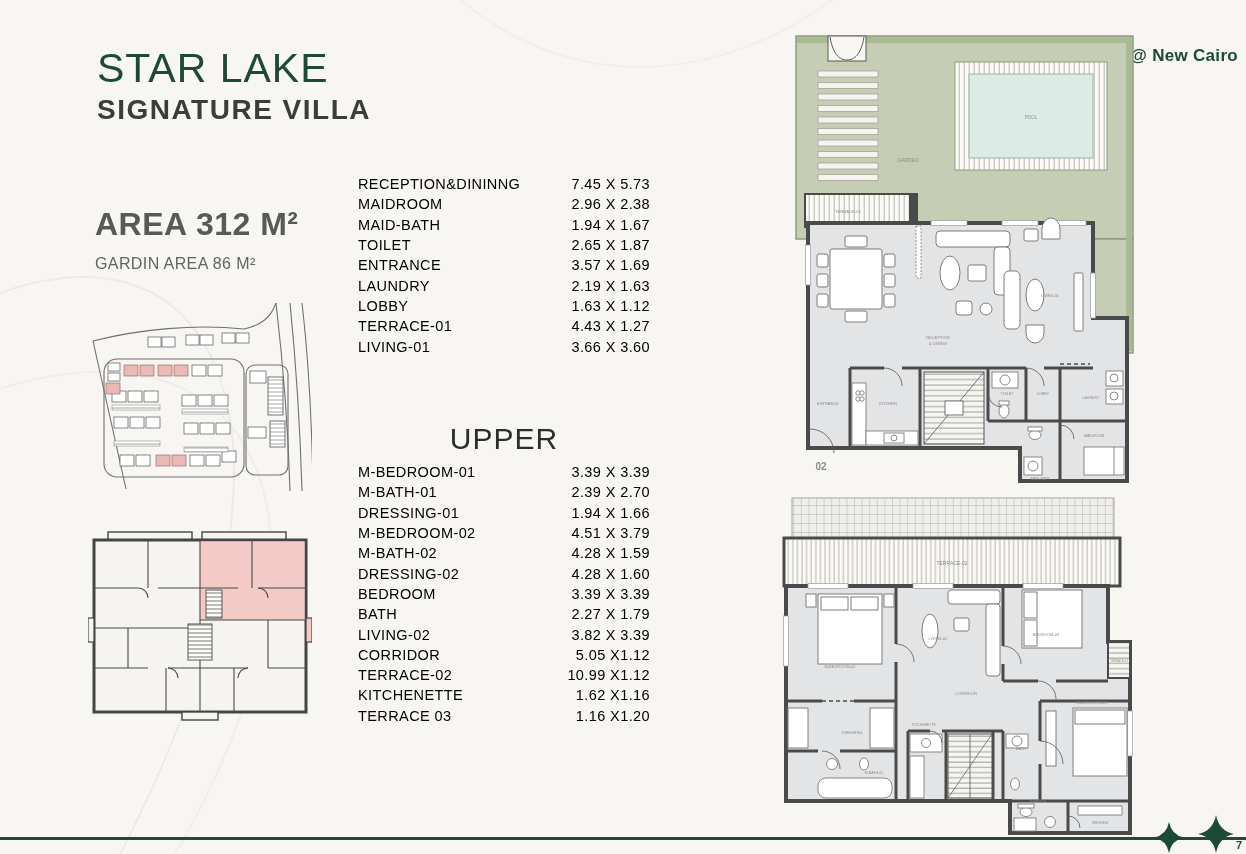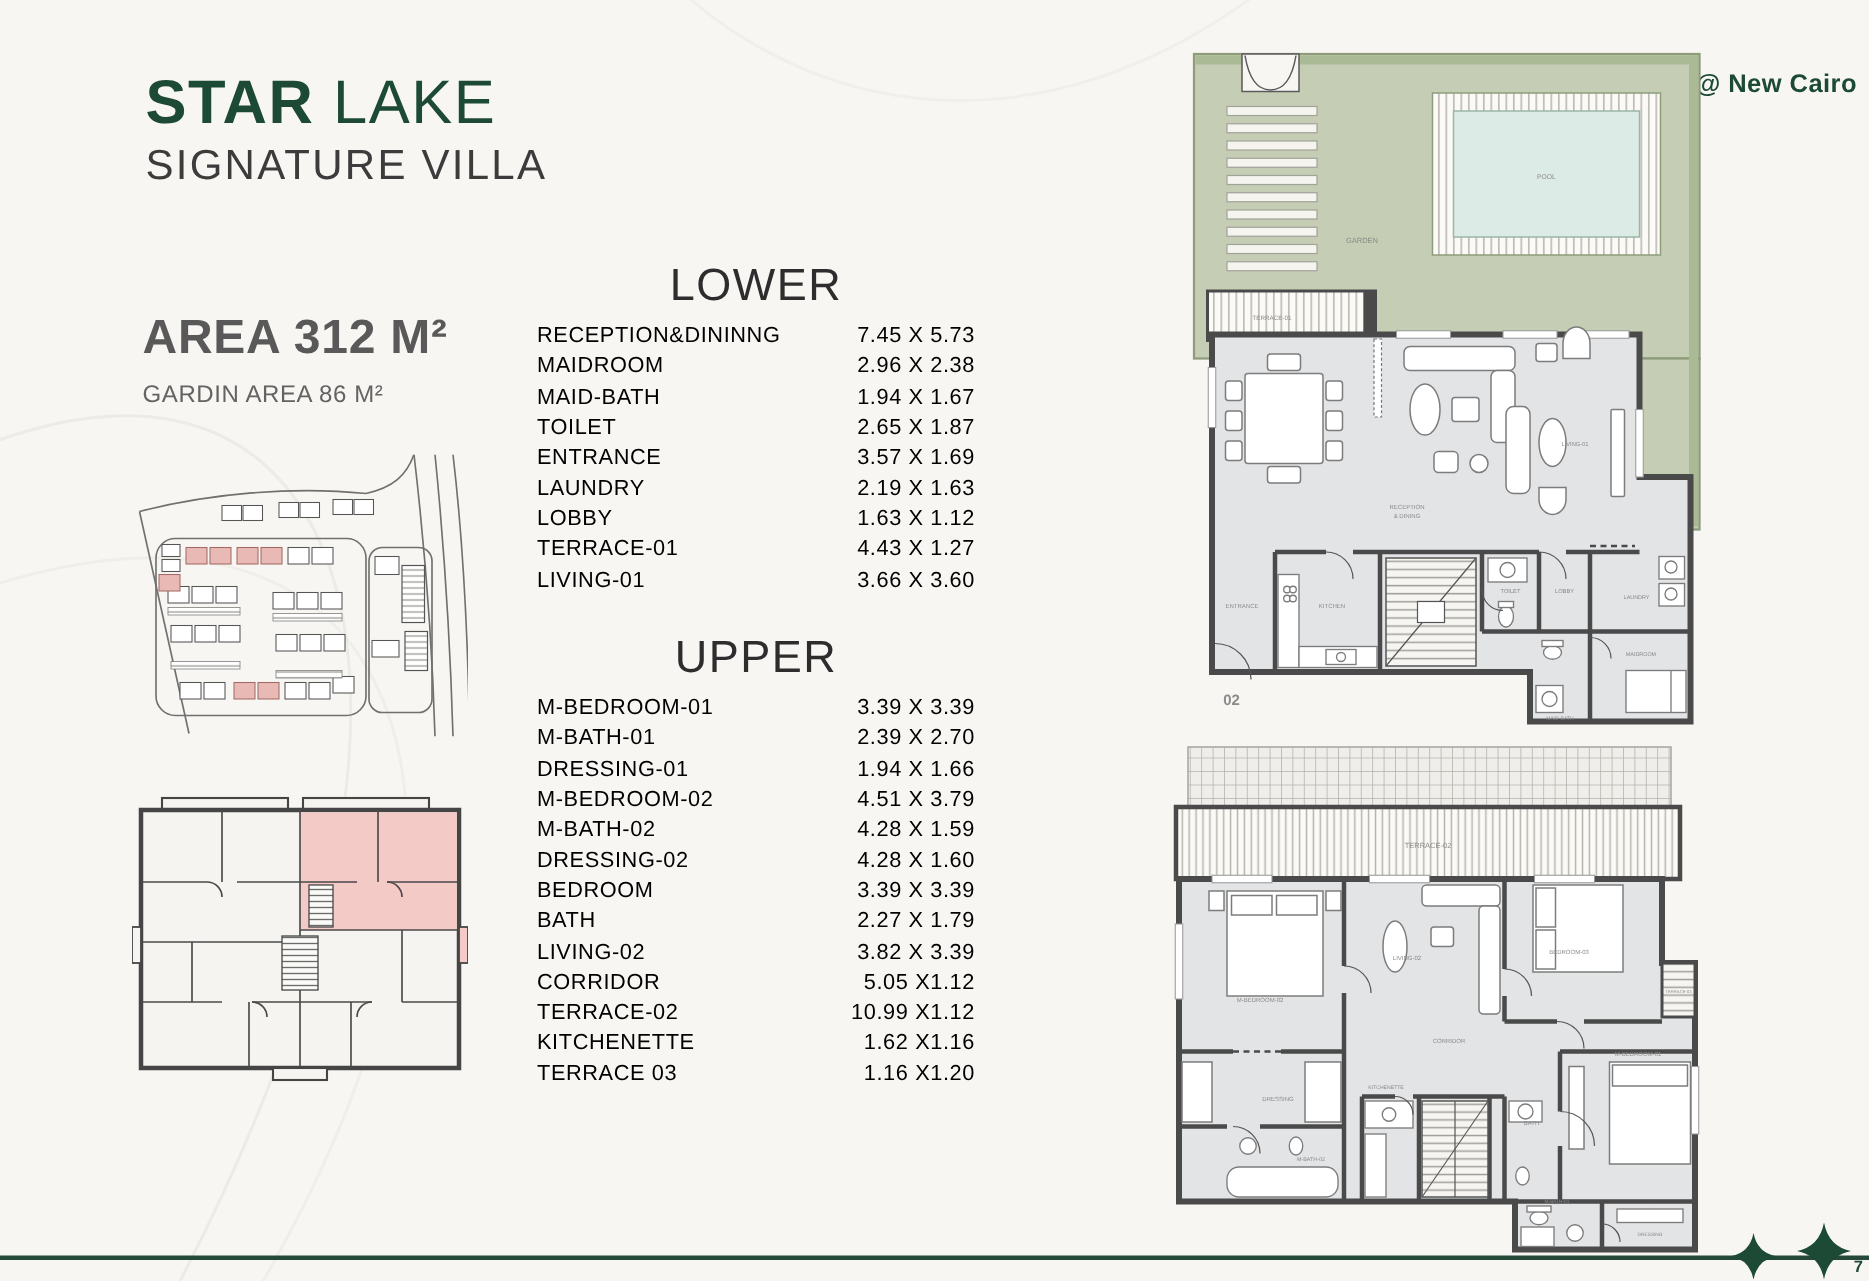--- a/index.html
+++ b/index.html
@@ -2,22 +2,22 @@
 <html><head>
 <meta charset="utf-8">
 <style>
   *{margin:0;padding:0;box-sizing:border-box}
   html,body{background:#e9e7e2}
   body{font-family:"Liberation Sans",sans-serif}
   .page{position:relative;width:1246px;height:854px;background:#f8f6f3;overflow:hidden;margin:0 auto}
   .texture{position:absolute;inset:0;pointer-events:none}
   .brand{position:absolute;left:97px;top:46px}
   .brand .t1{font-size:41px;letter-spacing:1px;color:#1c4a34;font-weight:400;line-height:1.1}
-  .brand .t1 b{font-weight:700}
-  .brand .t2{font-size:28px;letter-spacing:1.5px;color:#3c3c3c;font-weight:400;margin-top:3px}
+  .brand .t1 b{font-weight:400}
+  .brand .t2{font-size:28px;letter-spacing:1.5px;color:#3c3c3c;font-weight:700;margin-top:3px}
   .location{position:absolute;top:46px;right:8px;font-size:17px;font-weight:700;color:#1c4a34;letter-spacing:.3px}
   .area{position:absolute;left:95px;top:206px;color:#595959;font-size:32px;font-weight:700;letter-spacing:.5px}
   .garden-area{position:absolute;left:95px;top:255px;color:#636363;font-size:16px;letter-spacing:.4px}
   .tbl{position:absolute;left:358px;width:292px}
   .tbl .hd{font-size:30px;color:#2d2d2d;text-align:center;letter-spacing:1px;font-weight:400;margin-bottom:6px}
   .trow{display:flex;justify-content:space-between;align-items:center;height:20.3px;font-size:14.5px;color:#000000;letter-spacing:.4px}
   .trow .v{width:112px;text-align:right;white-space:pre}
   #lower-tbl{top:174px}
   #upper-tbl{top:422px}
   .plan{position:absolute}
@@ -146,21 +146,20 @@
       <path d="M170,60 A10,10 0 0 1 180,70"></path>
       <path d="M80,140 A10,10 0 0 1 90,150"></path>
       <path d="M160,140 A10,10 0 0 0 150,150"></path>
     </g>
     <rect x="100" y="96" width="24" height="36" fill="url(#ulh)" stroke="#4a4a4a" stroke-width=".9"></rect>
     <rect x="118" y="62" width="16" height="28" fill="url(#ulh)" stroke="#4a4a4a" stroke-width=".9"></rect>
     <rect x="94" y="184" width="36" height="8" fill="#f5f4f1" stroke="#454545" stroke-width="1.4"></rect>
   </svg>
 
   <section class="tbl" id="lower-tbl">
-    <div class="hd">LOWER</div>
     <div class="trow">
         <span>RECEPTION&amp;DININNG</span>
         <span class="v">7.45 X 5.73</span>
       </div>
     <div class="trow">
         <span>MAIDROOM</span>
         <span class="v">2.96 X 2.38</span>
       </div>
     <div class="trow">
         <span>MAID-BATH</span>

